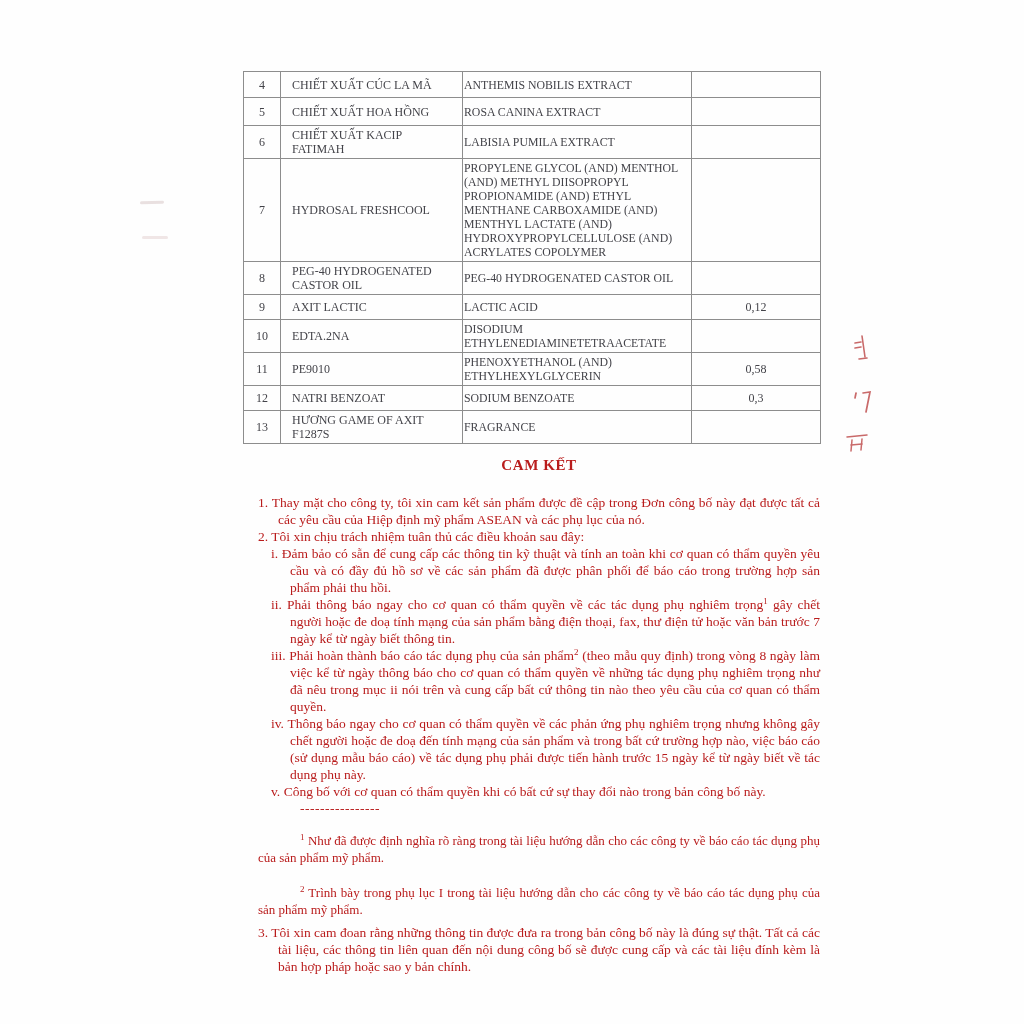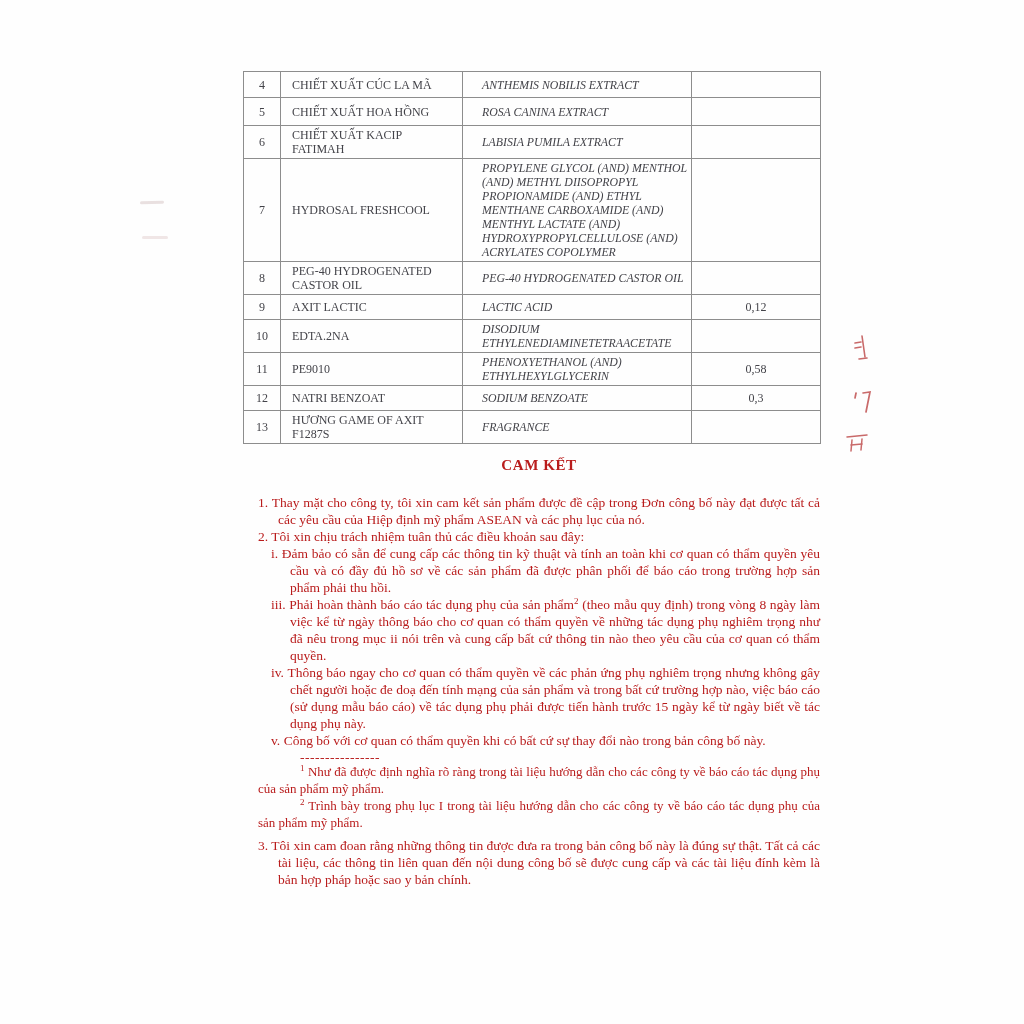--- a/index.html
+++ b/index.html
@@ -9,21 +9,21 @@
   }
   
   .ing-table{
     position:absolute;left:243px;top:71px;width:577px;
     border-collapse:collapse;table-layout:fixed;
     font-size:12px;line-height:14px;color:#434349;
   }
   .ing-table td{border:1px solid #8d8d8d;vertical-align:middle;padding:2px 4px;}
   .ing-table td.c-no{text-align:center;}
   .ing-table td.c-vn{padding-left:11px;padding-right:14px;}
-  .ing-table td.c-inci{padding-left:19px;padding-right:3px;font-size:11.8px;font-style:italic;}
+  .ing-table td.c-inci{padding-left:1px;padding-right:3px;font-size:11.8px;}
   .ing-table td.c-pct{text-align:center;}
   .ing-table tr:nth-child(1){height:26px}
   .ing-table tr:nth-child(2){height:28px}
   .ing-table tr:nth-child(3){height:29px}
   .ing-table tr:nth-child(4){height:96px}
   .ing-table tr:nth-child(5){height:31px}
   .ing-table tr:nth-child(6){height:25px}
   .ing-table tr:nth-child(7){height:30px}
   .ing-table tr:nth-child(8){height:27px}
   .ing-table tr:nth-child(9){height:25px}
@@ -31,21 +31,21 @@
   
   .commitment{
     position:absolute;left:258px;top:457px;width:562px;
     font-size:13.5px;line-height:17px;text-align:justify;color:#b91c1c;
   }
   .heading{text-align:center;font-weight:bold;font-size:15px;letter-spacing:.6px;margin:0 0 20px 0;}
   .blk{margin:0;}
   .blk.num{padding-left:20px;text-indent:-20px;}
   .blk.roman{padding-left:32px;text-indent:-19px;}
   .blk.separator{margin:3px 0 0 42px;line-height:11px;text-indent:0;padding:0;letter-spacing:.5px;}
-  .blk.footnote{margin-top:0;text-indent:42px;font-size:13px;}
+  .blk.footnote{margin-top:18px;text-indent:42px;font-size:13px;}
   .blk.footnote + .blk.num{margin-top:6px;font-family:Liberation Serif, serif;}
   .blk sup{font-size:9px;line-height:0;}
   
   .red-mark{position:absolute;}
   .red-mark svg{display:block;}
   .faint-dash{position:absolute;border-radius:2px;}
   .dash1{left:140px;top:201px;width:24px;height:3px;background:rgba(195,170,170,.35);transform:rotate(-2deg);}
   .dash2{left:142px;top:236px;width:26px;height:3px;background:rgba(208,176,176,.30);}
 </style>
 </head>
@@ -123,20 +123,21 @@
         </tr>
       </tbody>
   </table>
 
   <div class="commitment">
     <div class="heading">CAM KẾT</div>
     <div>
         <p class="blk num"><span>1. </span>Thay mặt cho công ty, tôi xin cam kết sản phẩm được đề cập trong Đơn công bố này đạt được tất cả các yêu cầu của Hiệp định mỹ phẩm ASEAN và các phụ lục của nó.</p>
         <p class="blk num"><span>2. </span>Tôi xin chịu trách nhiệm tuân thủ các điều khoản sau đây:</p>
         <p class="blk roman"><span>i. </span>Đảm bảo có sẵn để cung cấp các thông tin kỹ thuật và tính an toàn khi cơ quan có thẩm quyền yêu cầu và có đầy đủ hồ sơ về các sản phẩm đã được phân phối để báo cáo trong trường hợp sản phẩm phải thu hồi.</p>
+        <p class="blk roman"><span>ii. </span>Phải thông báo ngay cho cơ quan có thẩm quyền về các tác dụng phụ nghiêm trọng<sup>1</sup> gây chết người hoặc đe doạ tính mạng của sản phẩm bằng điện thoại, fax, thư điện tử hoặc văn bản trước 7 ngày kể từ ngày biết thông tin.</p>
         <p class="blk roman"><span>iii. </span>Phải hoàn thành báo cáo tác dụng phụ của sản phẩm<sup>2</sup> (theo mẫu quy định) trong vòng 8 ngày làm việc kể từ ngày thông báo cho cơ quan có thẩm quyền về những tác dụng phụ nghiêm trọng như đã nêu trong mục ii nói trên và cung cấp bất cứ thông tin nào theo yêu cầu của cơ quan có thẩm quyền.</p>
         <p class="blk roman"><span>iv. </span>Thông báo ngay cho cơ quan có thẩm quyền về các phản ứng phụ nghiêm trọng nhưng không gây chết người hoặc đe doạ đến tính mạng của sản phẩm và trong bất cứ trường hợp nào, việc báo cáo (sử dụng mẫu báo cáo) về tác dụng phụ phải được tiến hành trước 15 ngày kể từ ngày biết về tác dụng phụ này.</p>
         <p class="blk roman"><span>v. </span>Công bố với cơ quan có thẩm quyền khi có bất cứ sự thay đổi nào trong bản công bố này.</p>
         <p class="blk separator">----------------</p>
         <p class="blk footnote"><sup>1</sup> Như đã được định nghĩa rõ ràng trong tài liệu hướng dẫn cho các công ty về báo cáo tác dụng phụ của sản phẩm mỹ phẩm.</p>
         <p class="blk footnote"><sup>2</sup> Trình bày trong phụ lục I trong tài liệu hướng dẫn cho các công ty về báo cáo tác dụng phụ của sản phẩm mỹ phẩm.</p>
         <p class="blk num"><span>3. </span>Tôi xin cam đoan rằng những thông tin được đưa ra trong bản công bố này là đúng sự thật. Tất cả các tài liệu, các thông tin liên quan đến nội dung công bố sẽ được cung cấp và các tài liệu đính kèm là bản hợp pháp hoặc sao y bản chính.</p>
       </div>
   </div>
 

